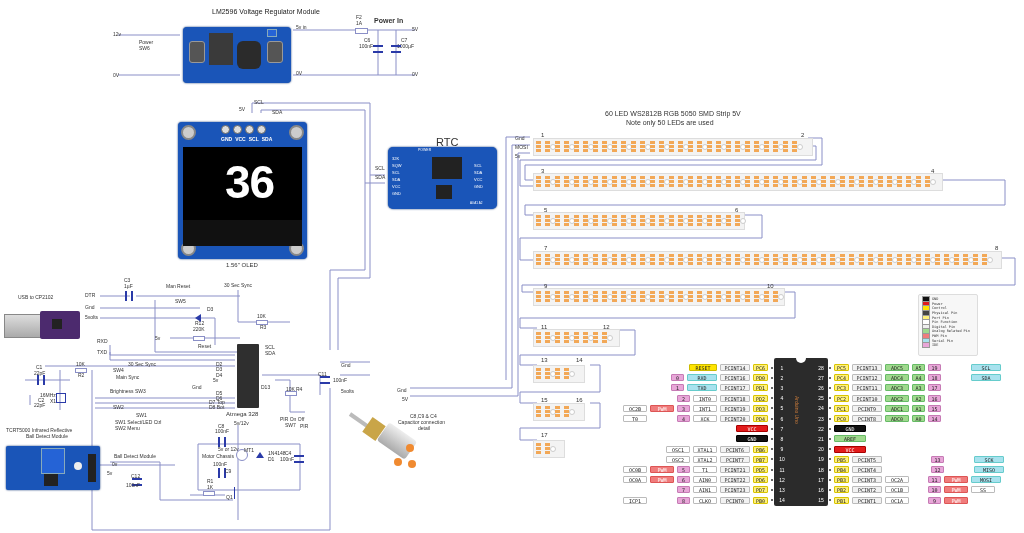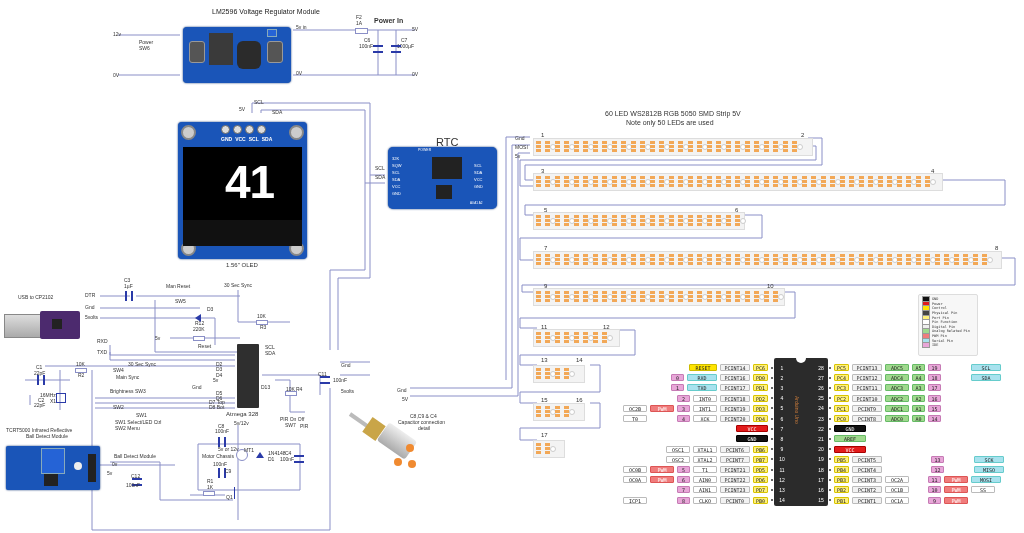--- a/index.html
+++ b/index.html
@@ -143,21 +143,21 @@
     <div style="width:7px;height:7px;border-radius:50%;background:#ddd;border:1px solid #666;"></div>
     <div style="width:7px;height:7px;border-radius:50%;background:#ddd;border:1px solid #666;"></div>
   </div>
   <div class="abs" style="left:43px;top:14px;display:flex;gap:3px;font-size:5px;color:#fff;font-weight:bold;">
     <span>GND</span>
     <span>VCC</span>
     <span>SCL</span>
     <span>SDA</span>
   </div>
   <div class="oled-screen" style="left:5px;top:25px;width:119px;height:73px;">
-    <div class="big53" style="left:42px;top:8px;">41</div>
+    <div class="big53" style="left:42px;top:8px;">36</div>
   </div>
   <div class="abs" style="left:5px;top:98px;width:119px;height:26px;background:#111;"></div>
 </div>
 <div class="t t6" style="left:226px;top:262px;">1.56" OLED</div>
 
 <div class="t" style="left:375px;top:166px;">SCL</div>
 <div class="t" style="left:375px;top:175px;">SDA</div>
 <div class="t" style="left:436px;top:137px;font-size:11px;">RTC</div>
 <div class="pcb" style="left:388px;top:147px;width:109px;height:62px;border-radius:5px;">
   <div class="abs" style="left:4px;top:8px;font-size:4px;color:#fff;line-height:7px;">

